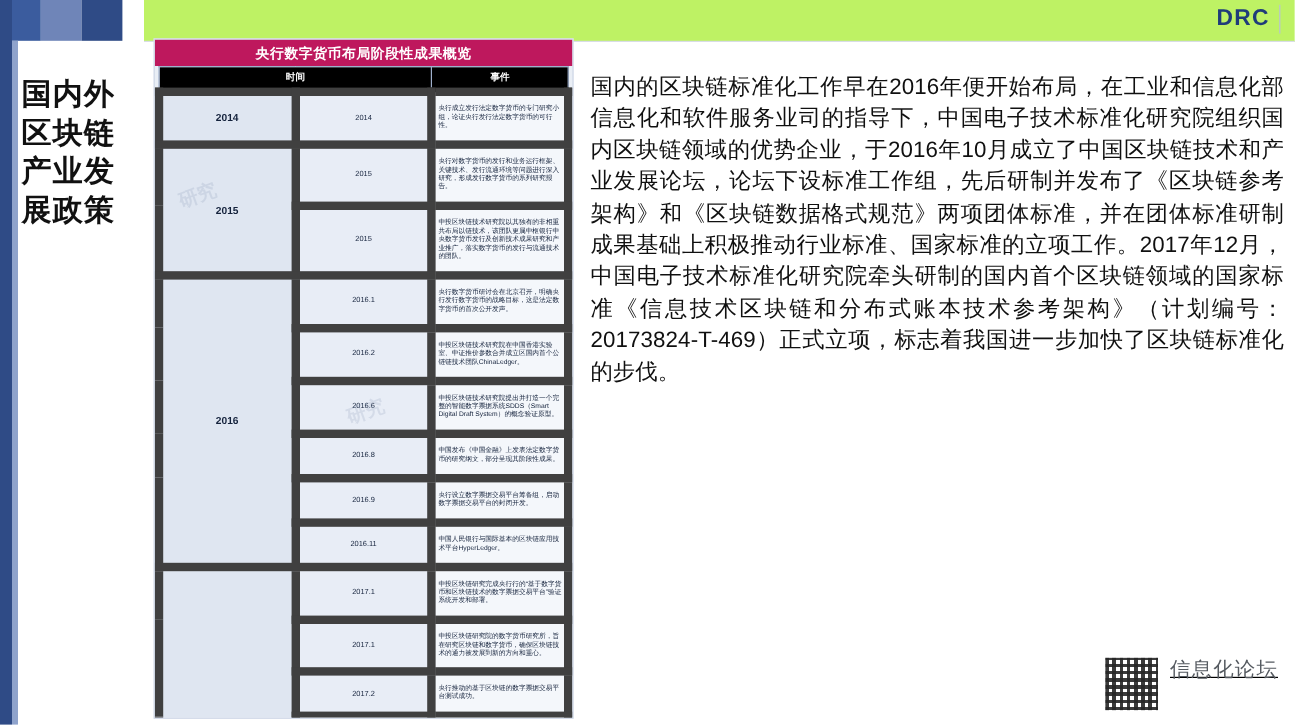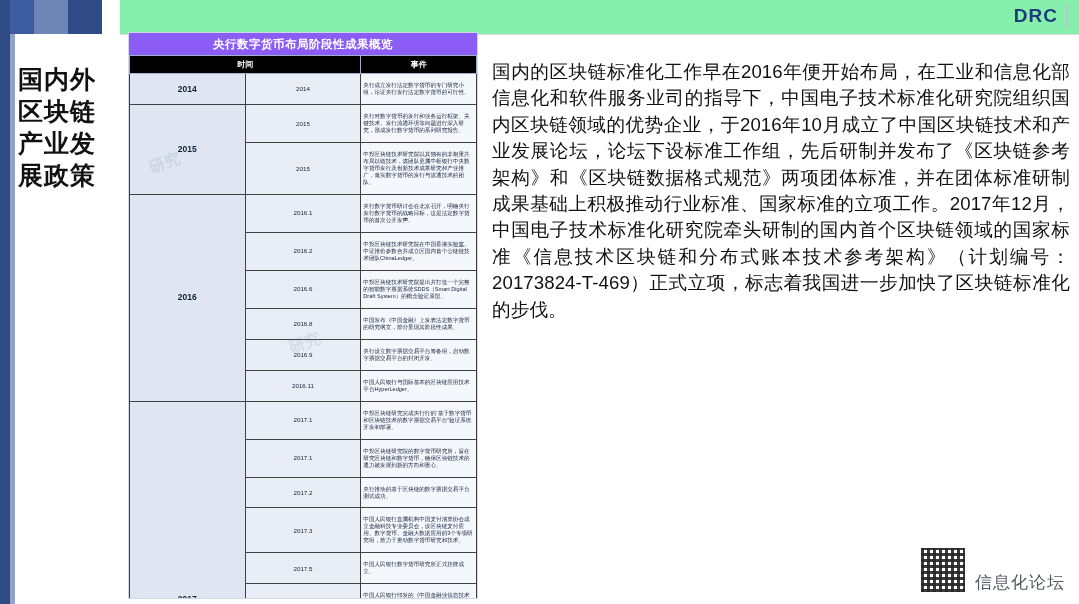--- a/index.html
+++ b/index.html
@@ -50,21 +50,21 @@
     background: #8fa3cc;
   }
 
   
   .header-band {
     position: absolute;
     top: 0;
     left: 120px;
     right: 0;
     height: 34px;
-    background: #86efac;
+    background: #bef264;
     border-bottom: 1px solid #d8dde6;
   }
   .drc-logo {
     position: absolute;
     top: 4px;
     right: 12px;
     display: flex;
     align-items: center;
     gap: 8px;
   }
@@ -112,21 +112,21 @@
     top: 32px;
     left: 128px;
     width: 348px;
     height: 565px;
     background: #e9eef5;
     border: 1px solid #cfd8e6;
     overflow: hidden;
   }
   .table-title {
     height: 22px;
-    background: #8b5cf6;
+    background: #be185d;
     color: #ffffff;
     font-size: 11.5px;
     font-weight: bold;
     display: flex;
     align-items: center;
     justify-content: center;
     letter-spacing: 0.5px;
   }
   .tbl {
     width: 100%;
@@ -137,21 +137,21 @@
   }
   .tbl th {
     background: #000000;
     color: #ffffff;
     font-size: 8px;
     font-weight: bold;
     height: 15px;
     border: 1px solid #9fb0cc;
   }
   .tbl td {
-    border: 1px solid #404040;
+    border: 7px solid #404040;
     padding: 8px 2px;
     vertical-align: middle;
     line-height: 1.25;
     background: #f4f7fb;
   }
   .col-year {
     width: 26px;
     text-align: center;
     background: #dfe6f1 !important;
     font-size: 8.5px;
@@ -192,22 +192,23 @@
   .body-text p {
     margin: 0;
   }
 
   
   .account-badge {
     position: absolute;
     right: 14px;
     bottom: 10px;
     display: flex;
-    align-items: flex-end;
+    align-items: flex-start;
     gap: 8px;
+    text-decoration: underline;
   }
   .account-qr {
     width: 44px;
     height: 44px;
     background:
       repeating-linear-gradient(90deg, #1a1a1a 0 3px, #ffffff 3px 6px),
       repeating-linear-gradient(0deg, #1a1a1a 0 3px, #ffffff 3px 6px);
     background-blend-mode: multiply;
     border: 2px solid #ffffff;
     opacity: 0.85;

